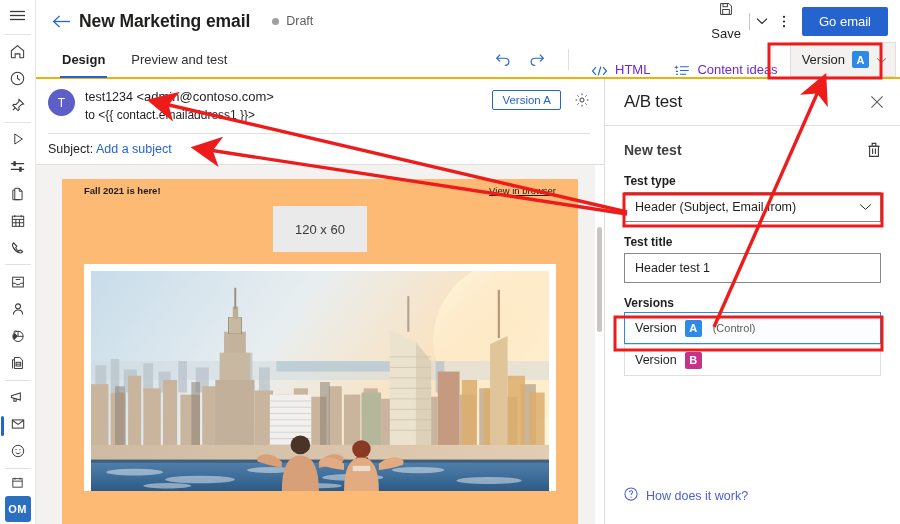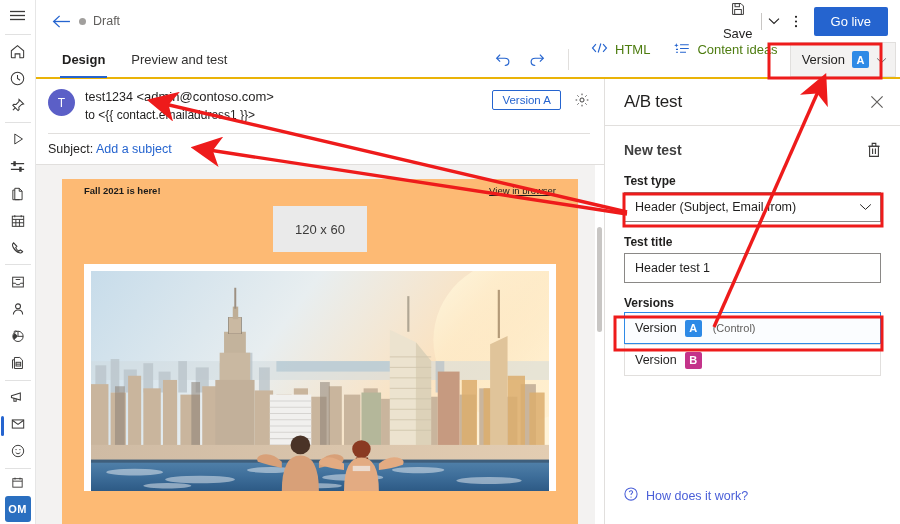--- a/index.html
+++ b/index.html
@@ -83,22 +83,22 @@
     font-size: 13px; color: #323130; position: relative; margin-right: 6px;
   }
   .tab.active { font-weight: 600; color: #201f1e; }
   .tab.active::after {
     content: ""; position: absolute; left: 8px; right: 8px; bottom: -1px;
     height: 2.5px; background: #2564cf;
   }
   .tb-spacer { flex: 1; }
   .tb-icon { display: flex; align-items: center; justify-content: center; width: 34px; color: #2564cf; }
   .tb-btn {
-    display: flex; align-items: flex-start; gap: 7px; font-size: 13px;
-    color: #4d7c0f; padding: 0 12px;
+    display: flex; align-items: flex-end; gap: 7px; font-size: 13px;
+    color: #6d28d9; padding: 0 12px;
   }
   .tb-btn .ic { color: #2564cf; display: flex; align-items: center; }
   .tb-sep { width: 1px; background: #e1dfdd; margin: 7px 10px 7px 14px; }
   .version-pill {
     display: flex; align-items: center; gap: 7px;
     background: #f3f2f1; border: 1px solid #e1dfdd;
     padding: 4px 8px 4px 11px; font-size: 13px; color: #201f1e;
     margin-right: 4px;
   }
   .ver-badge {
@@ -340,20 +340,21 @@
 
   <div class="main">
 
     <div class="cmdbar">
       <div class="back-arrow">
         <svg width="19" height="15" viewBox="0 0 20 16" fill="none" stroke="#2564cf" stroke-width="1.4">
             <path d="M19 8H2"></path>
             <path d="M8 2 1.6 8 8 14"></path>
           </svg>
       </div>
+      <div class="doc-title">New Marketing email</div>
       <div class="draft-wrap">
         <span class="draft-dot"></span>
         <span>Draft</span>
       </div>
       <div class="cmd-spacer"></div>
 
       <div class="cmd-btn">
         <span>
           <svg width="14" height="14" viewBox="0 0 16 16" fill="none" stroke="#3b3a39" stroke-width="1.1">
               <path d="M1.8 1.8h9.6L14.2 4.6v9.6H1.8z"></path>
@@ -371,21 +372,21 @@
       </div>
       <div class="dots">
         <svg width="4" height="15" viewBox="0 0 4 16">
             <g fill="#201f1e">
               <circle cx="2" cy="3" r="1.15"></circle>
               <circle cx="2" cy="8" r="1.15"></circle>
               <circle cx="2" cy="13" r="1.15"></circle>
             </g>
           </svg>
       </div>
-      <button class="golive">Go live</button>
+      <button class="golive">Go email</button>
     </div>
 
     <div class="tabbar">
       <div class="tab active">
         <span>Design</span>
       </div>
       <div class="tab">
         <span>Preview and test</span>
       </div>
       <div class="tb-spacer"></div>

